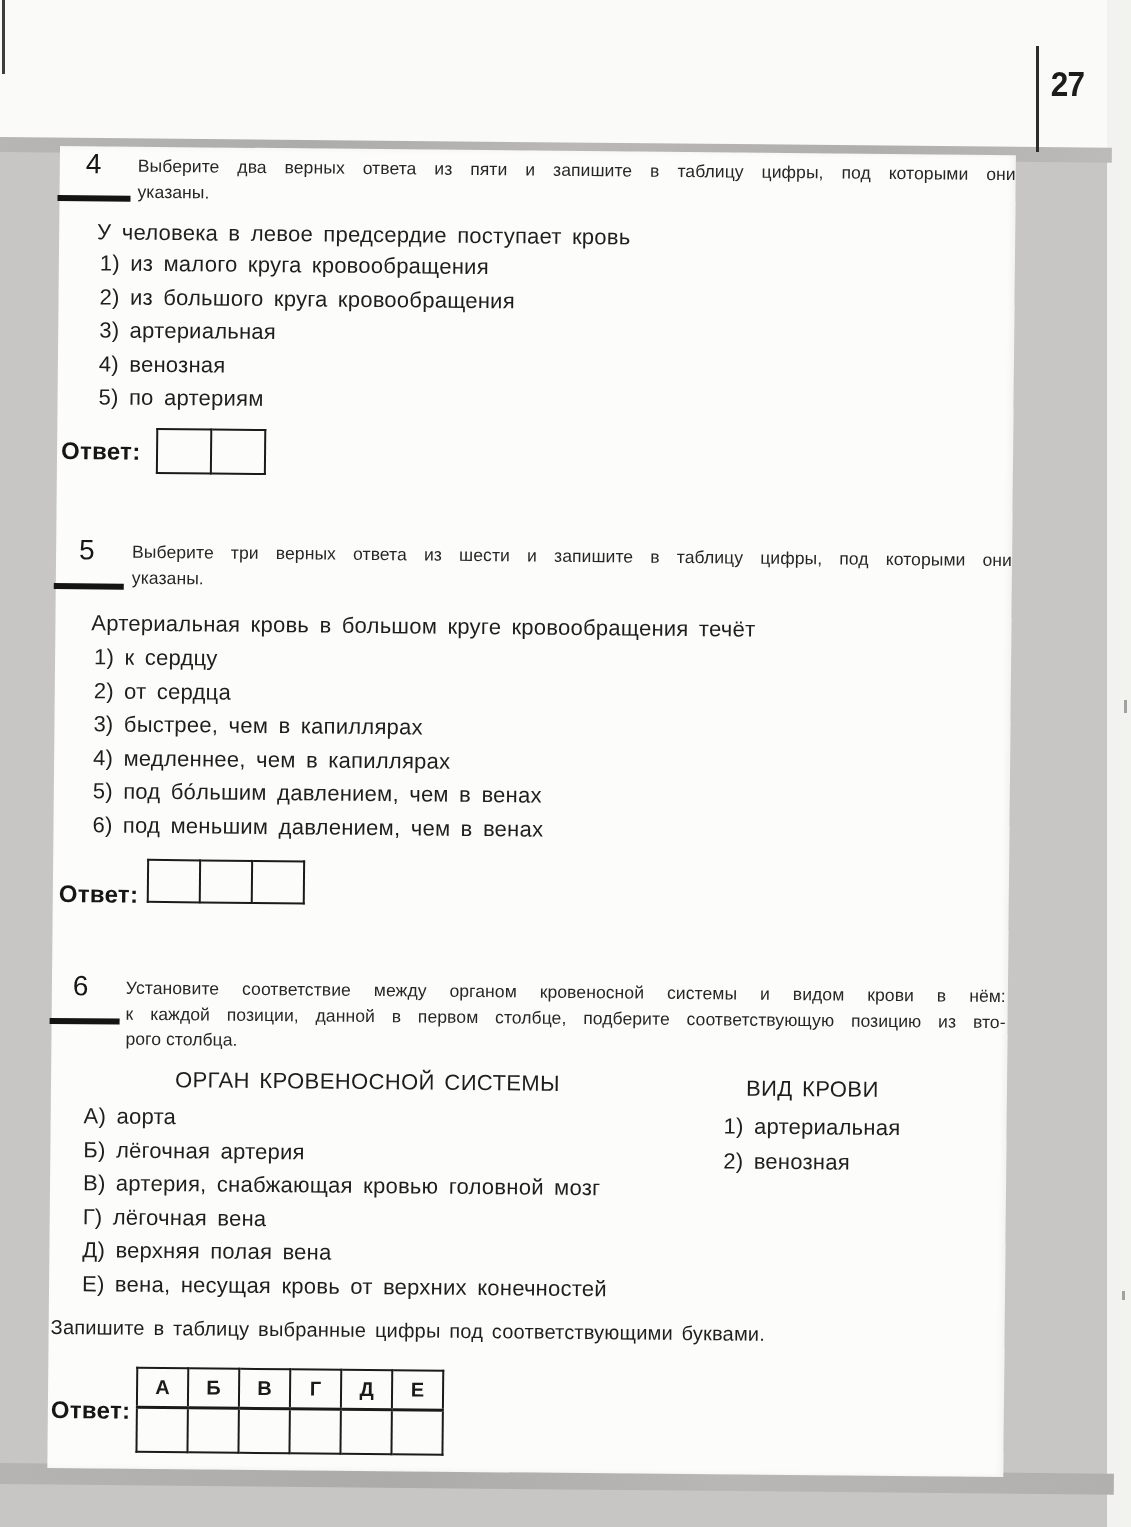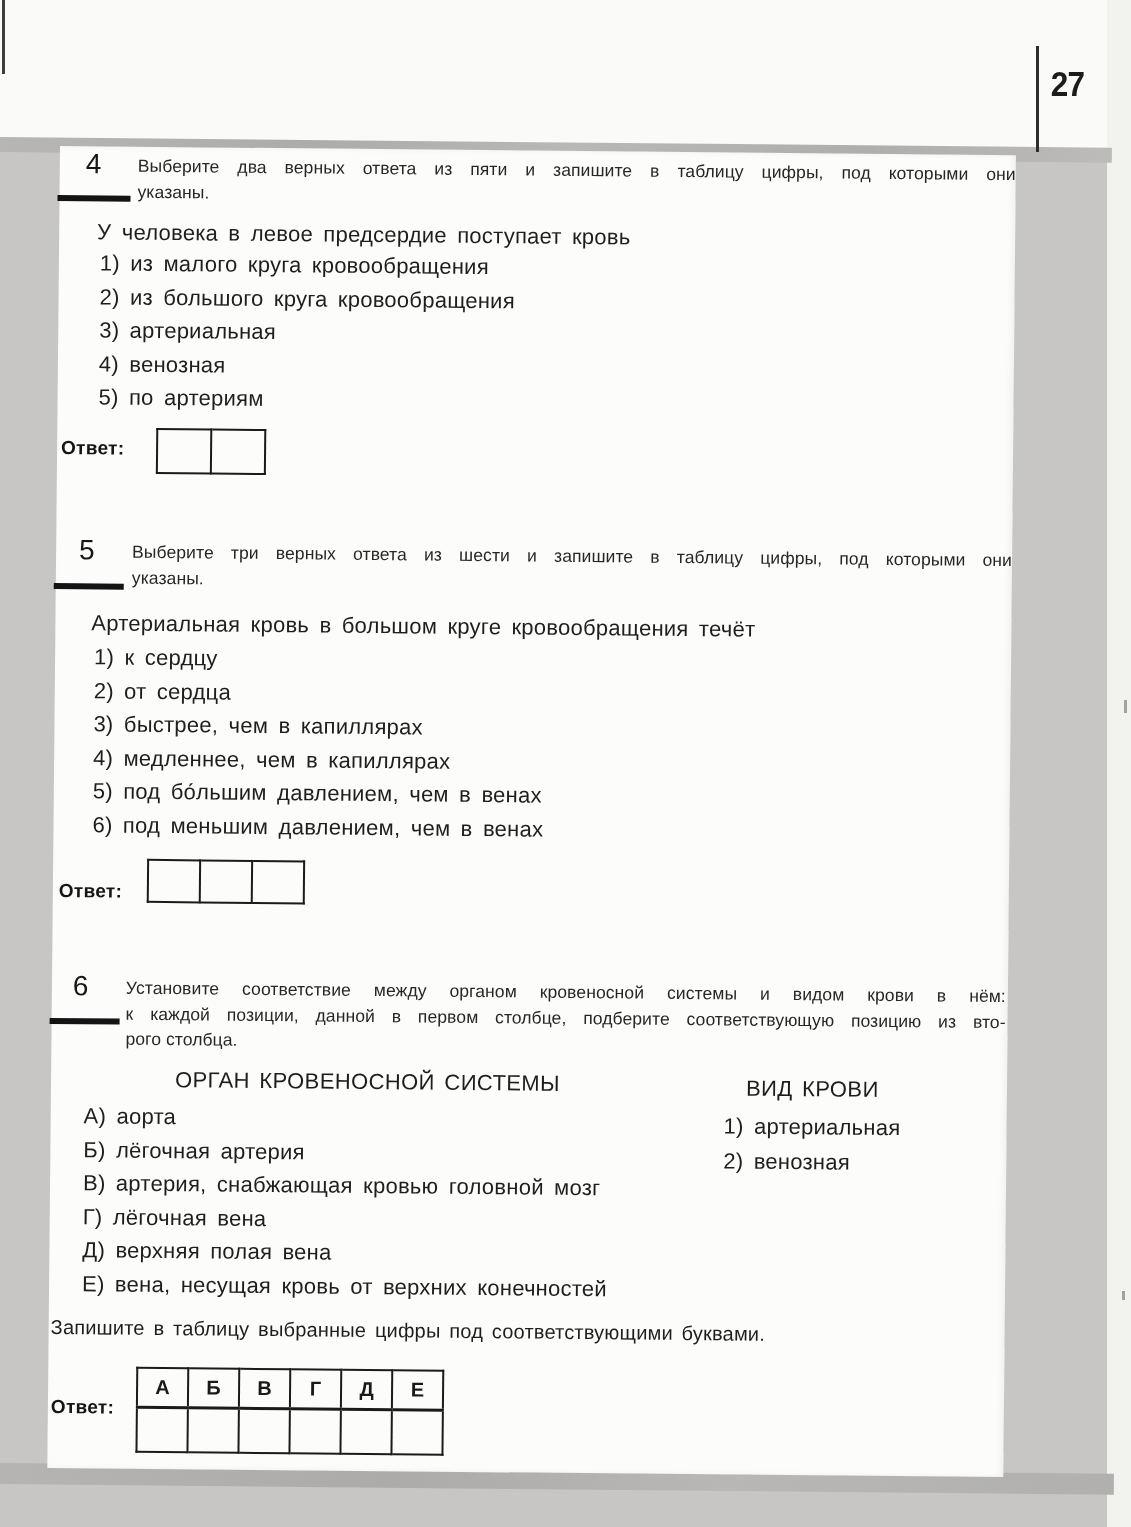--- a/index.html
+++ b/index.html
@@ -34,21 +34,21 @@
 
   .qnum  { font-size:28px; font-weight:400; color:#161616; }
   .qbar  { height:6px; background:#141414; }
   .instr { font-size:17.5px; line-height:25.5px; letter-spacing:0.1px; color:#262626; }
   .jline { display:block; text-align:justify; text-align-last:justify; }
   .nline { display:block; text-align:left; }
 
   .stem  { font-size:22px; letter-spacing:0.25px; word-spacing:4px; white-space:nowrap; color:#1e1e1e; }
   .opt   { font-size:22px; letter-spacing:0.25px; word-spacing:4px; height:33.6px; white-space:nowrap; color:#1e1e1e; }
 
-  .anslabel { font-size:19px; font-weight:700; letter-spacing:0.3px; color:#161616; }
+  .anslabel { font-size:24px; font-weight:700; letter-spacing:0.3px; color:#161616; }
 
   table.ansbox { border-collapse:collapse; }
   table.ansbox td, table.ansbox th { border:2.5px solid #1b1b1b; background:transparent; padding:0; }
   td.c2 { width:52px; height:42px; }
   td.c3 { width:50px; height:40px; }
   table.match th { width:49px; height:37px; font-size:20px; font-weight:700; color:#1a1a1a;
                    border-bottom:3.5px solid #1b1b1b !important; text-align:center; vertical-align:middle; }
   table.match td { width:49px; height:42px; }
 
   .mh { font-size:22px; letter-spacing:0.4px; word-spacing:3px; white-space:nowrap; color:#1d1d1d; }

